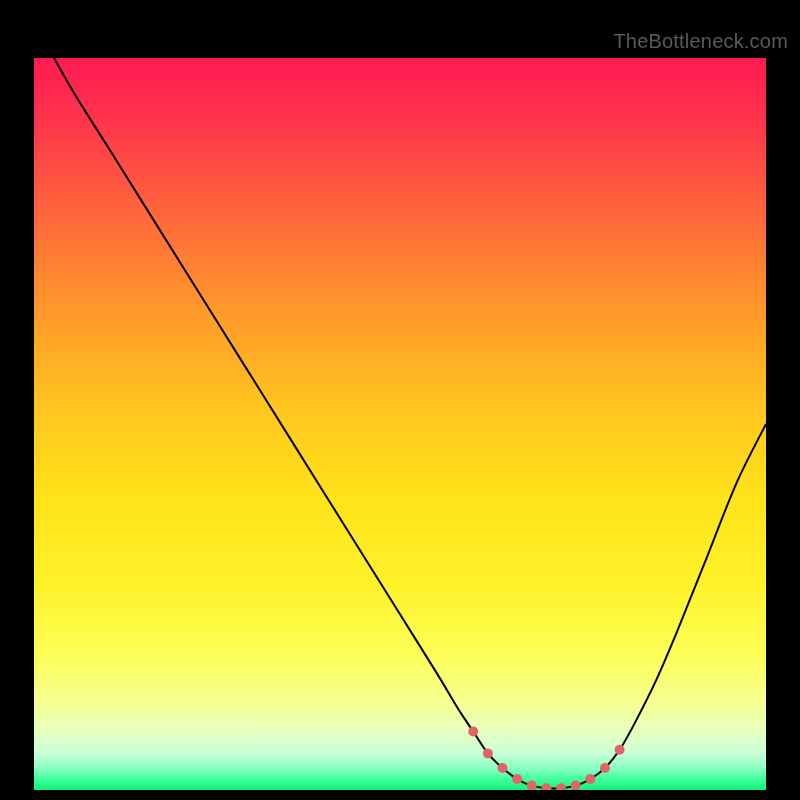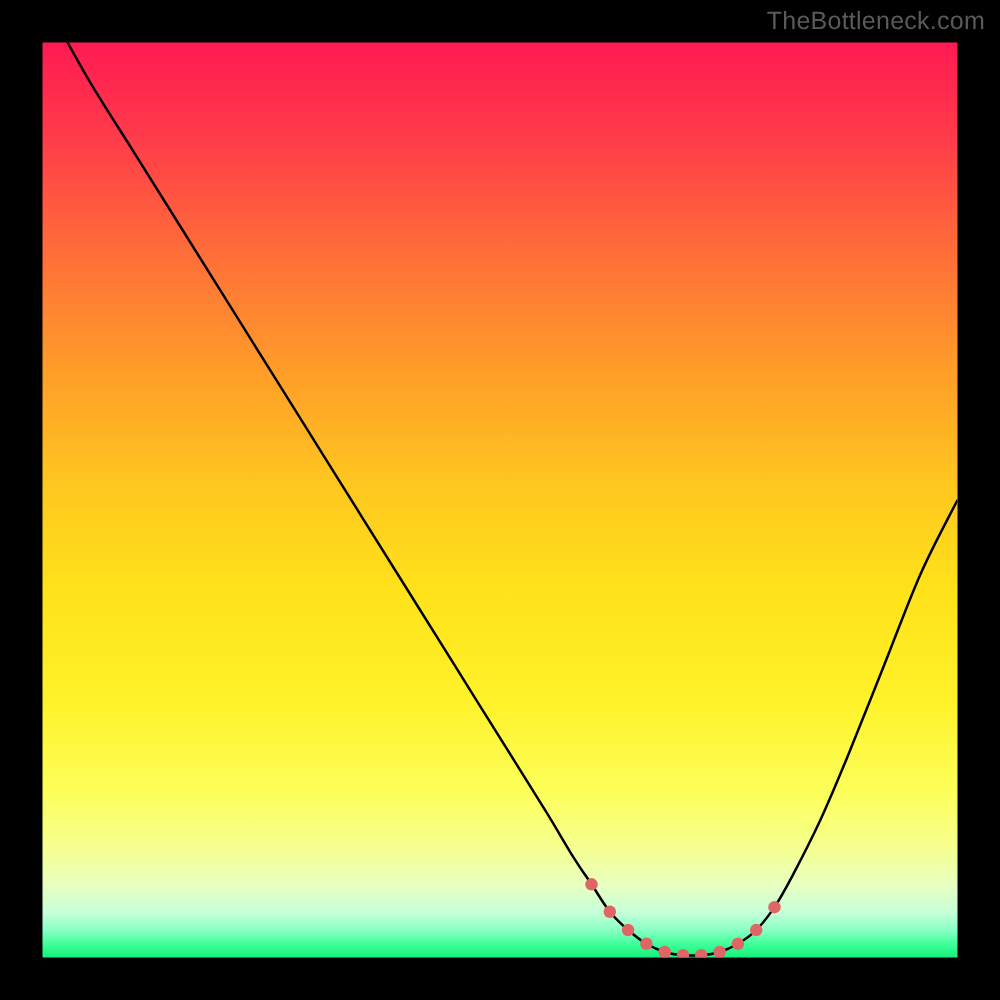--- a/index.html
+++ b/index.html
@@ -8,20 +8,21 @@
     width: 800px;
     height: 800px;
     background: #000;
     overflow: hidden;
     font-family: Arial, Helvetica, sans-serif;
   }
   .frame {
     position: relative;
     width: 800px;
     height: 748px;
+    margin-top: 24px;
   }
   .watermark {
     position: absolute;
     top: 6px;
     right: 12px;
     color: #5a5a5a;
     font-size: 20px;
     font-weight: 500;
     letter-spacing: 0.2px;
     z-index: 5;

